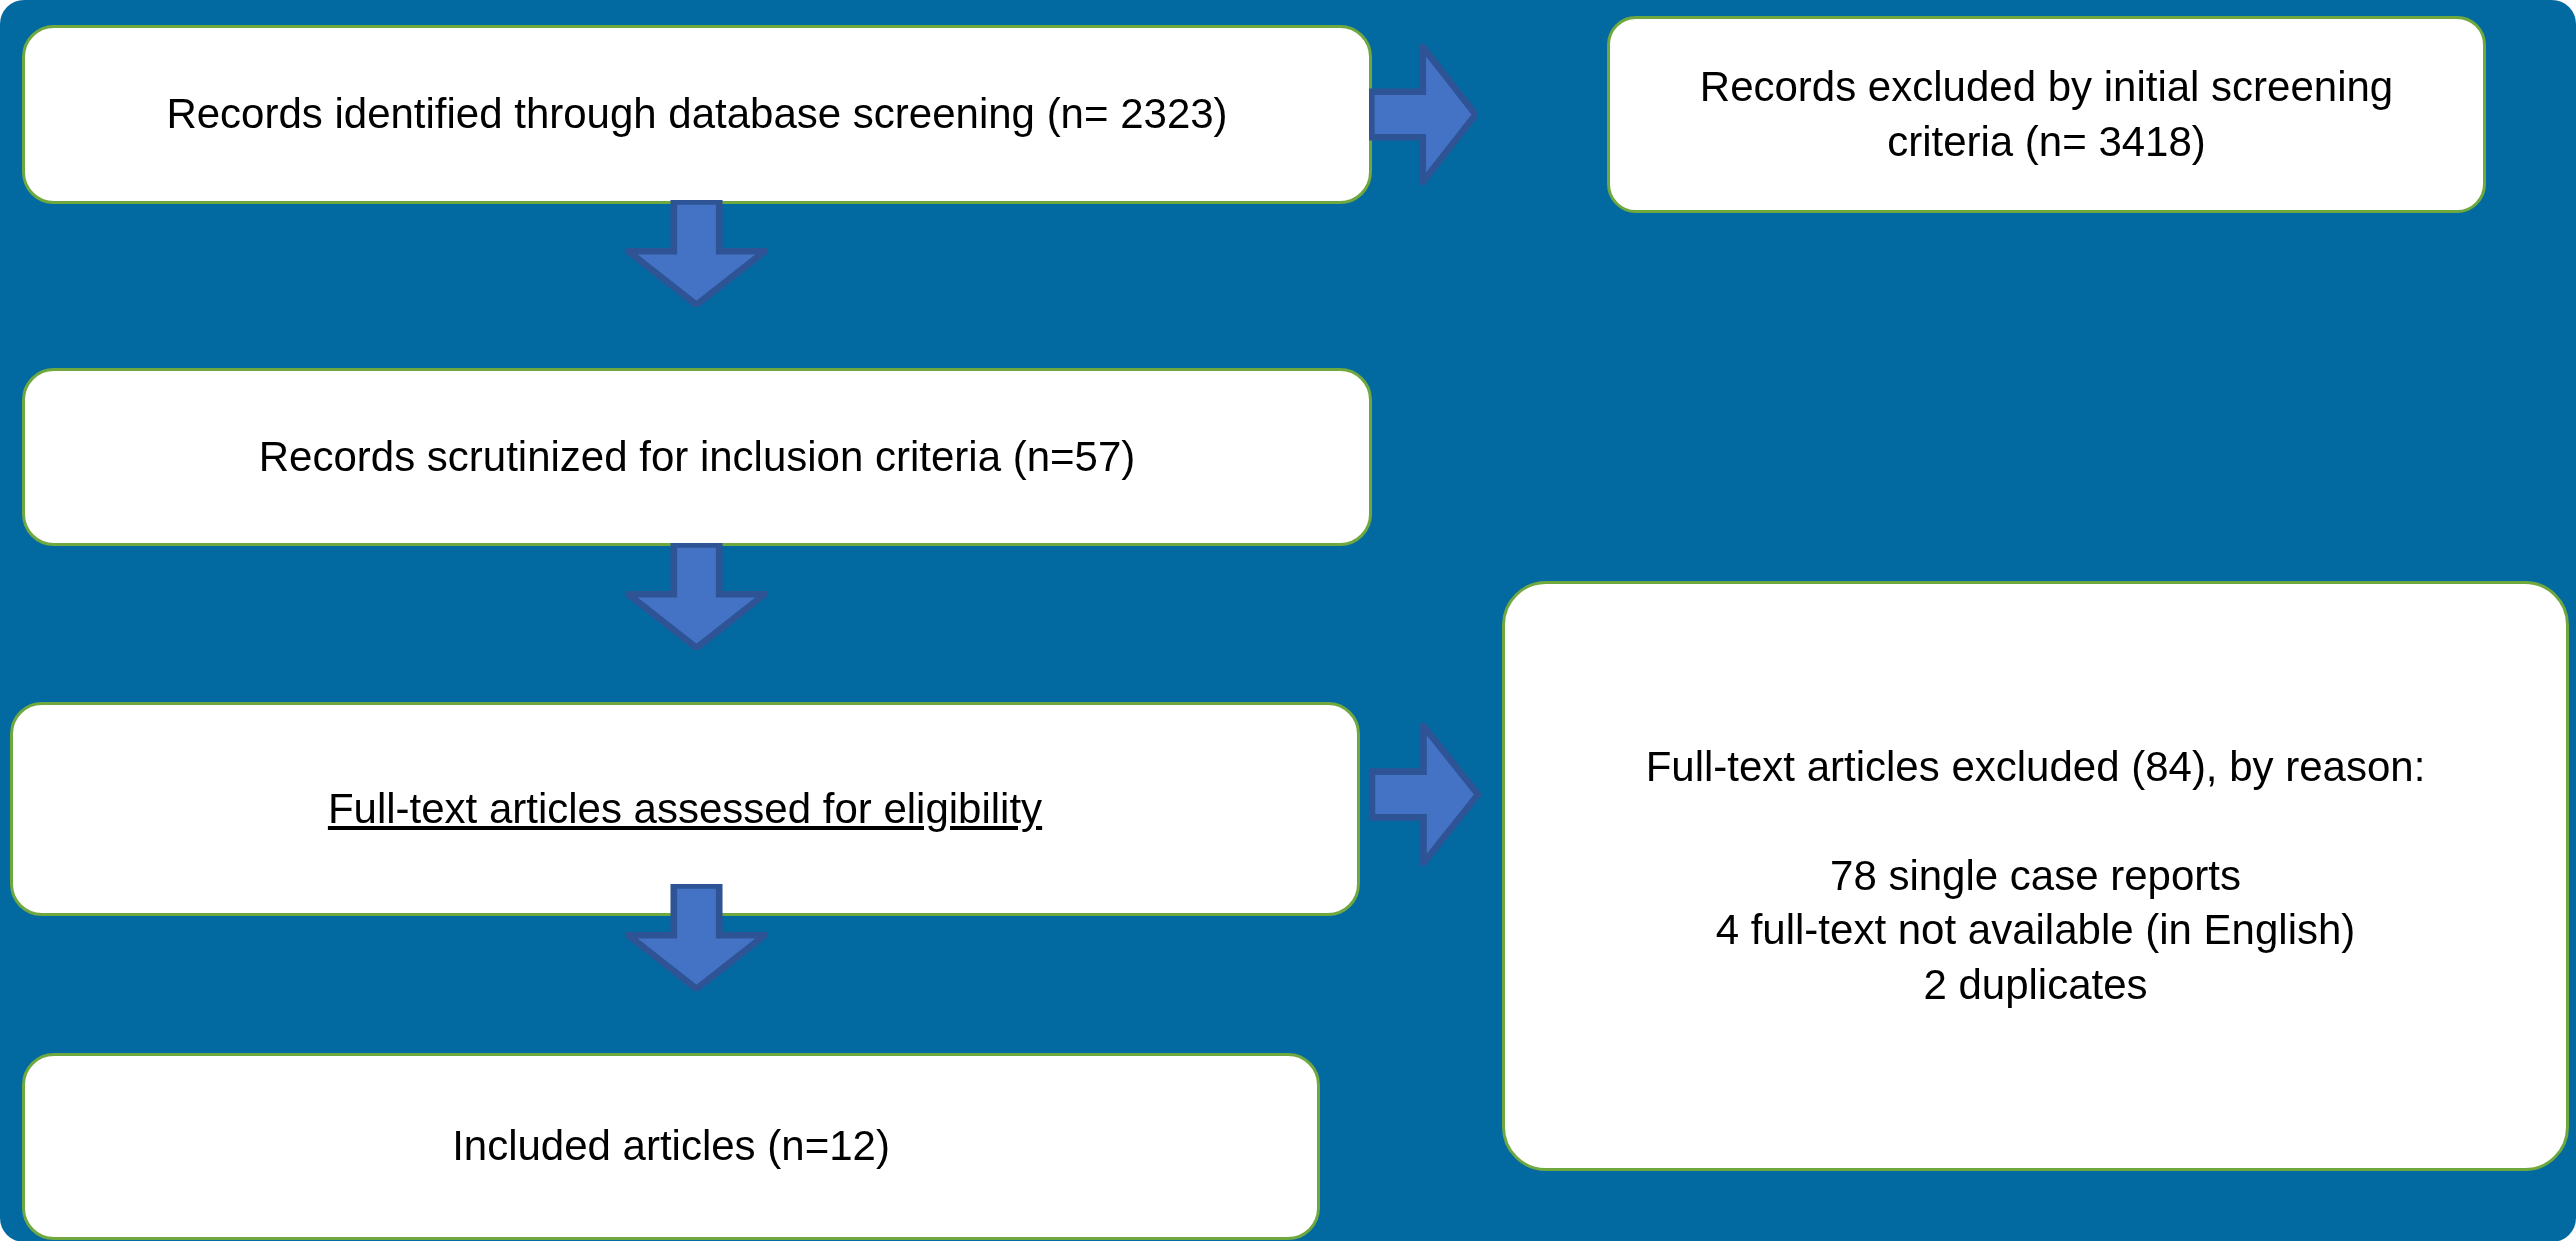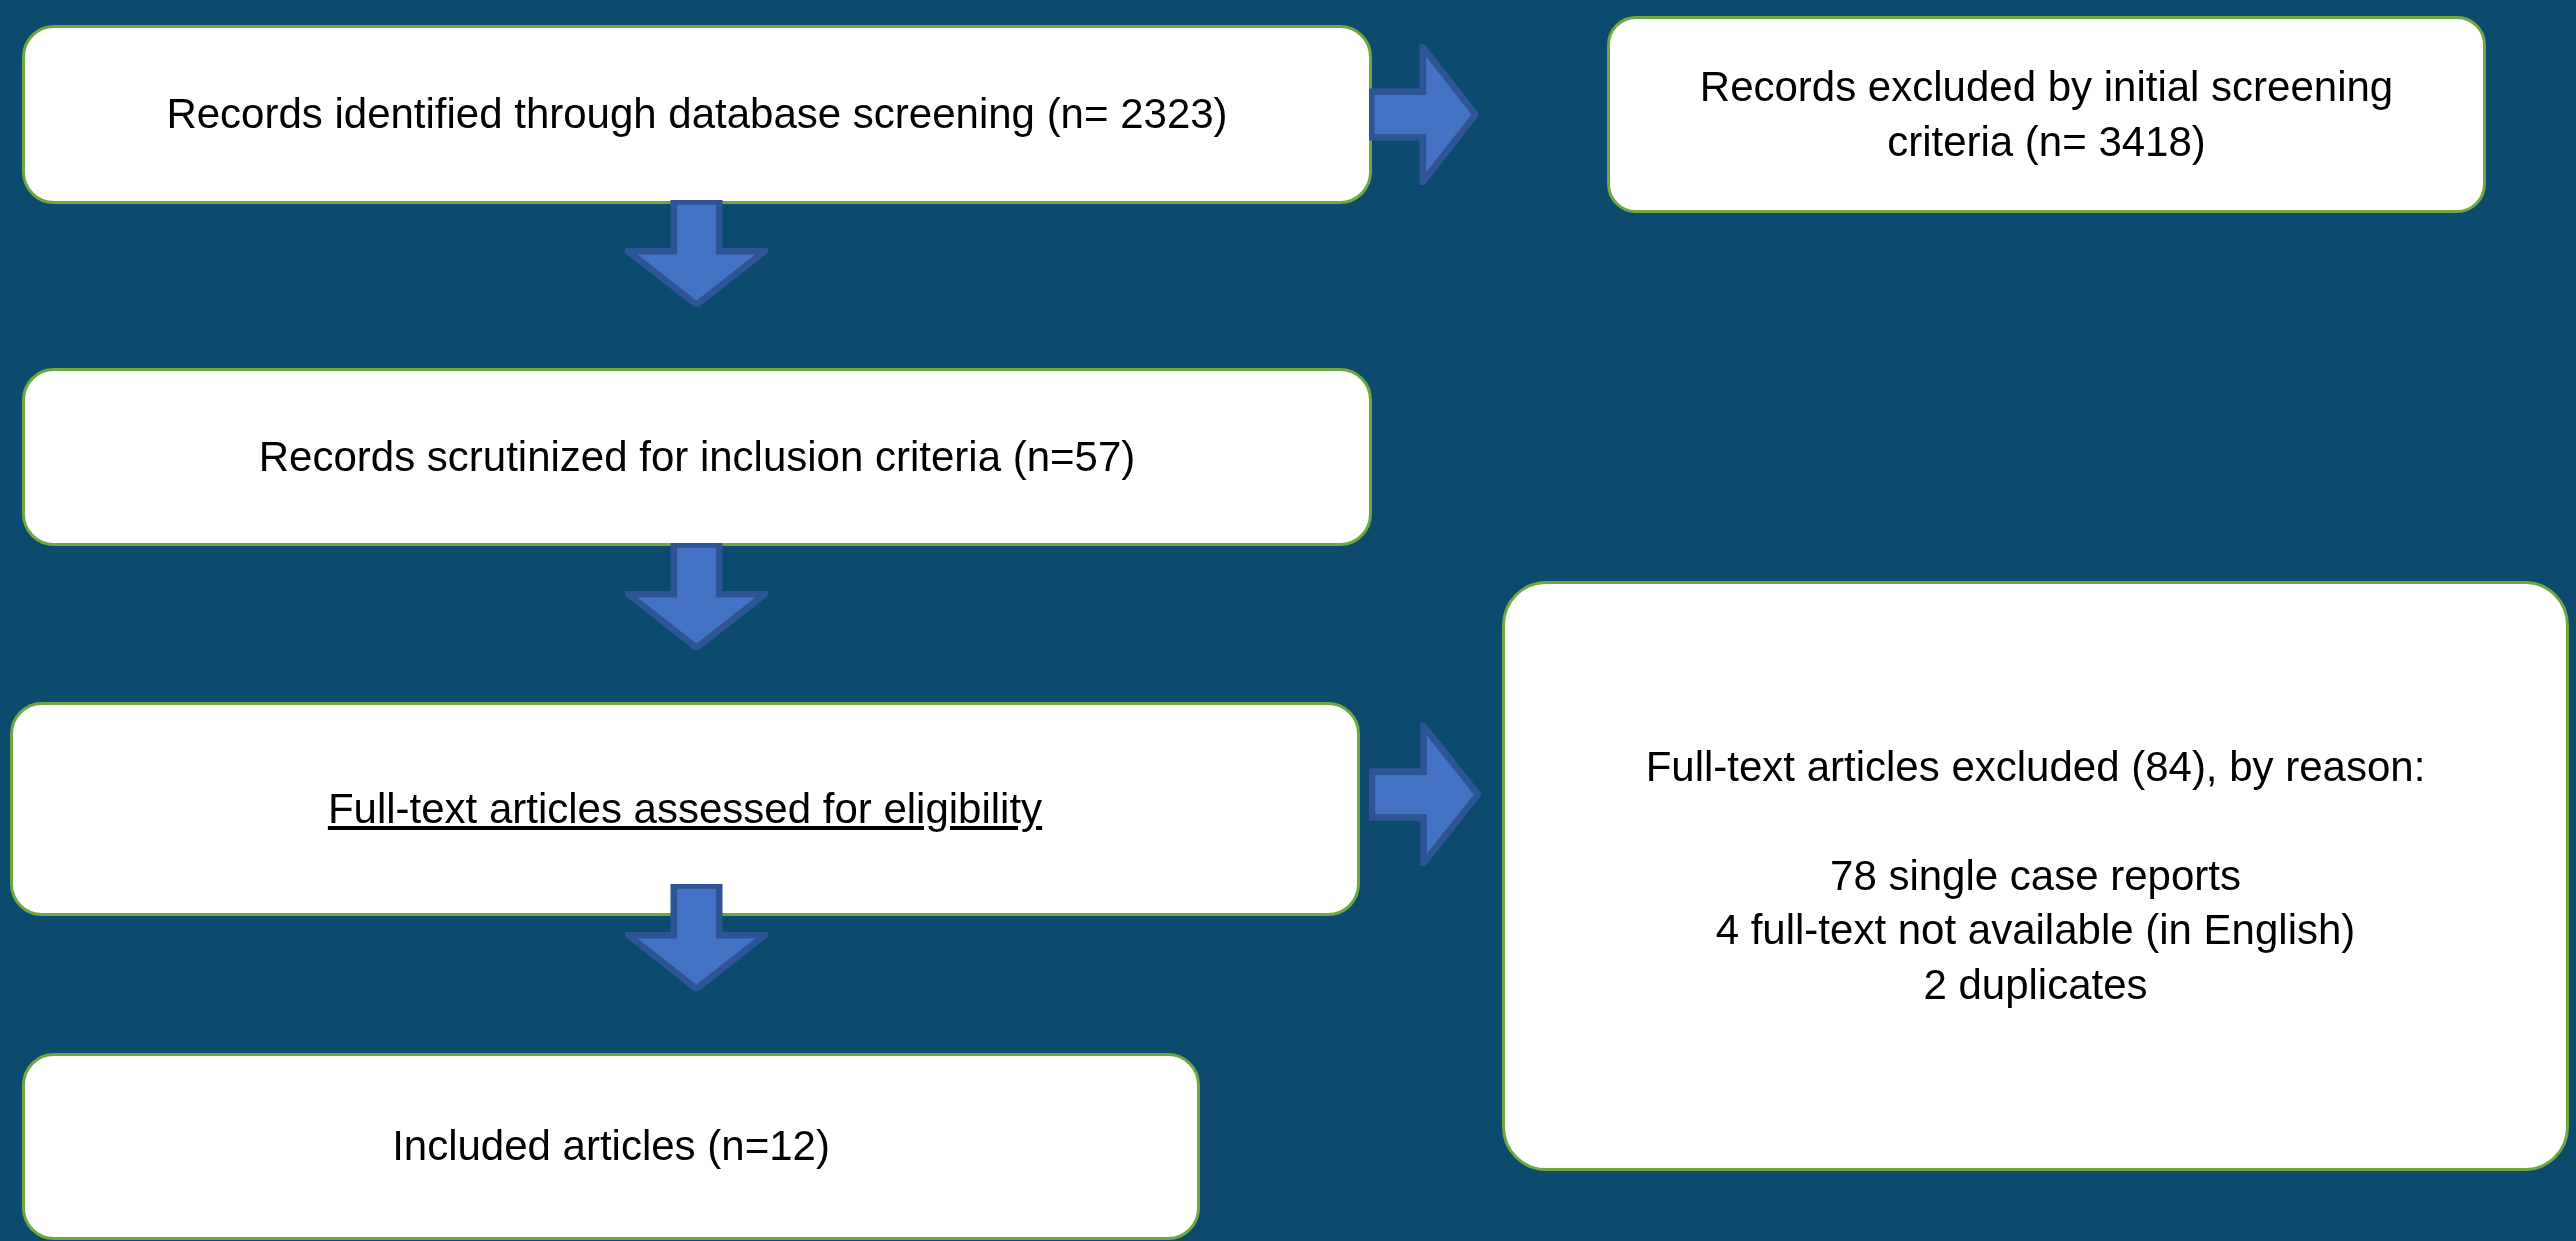--- a/index.html
+++ b/index.html
@@ -7,22 +7,23 @@
     padding: 0;
     background: #ffffff;
   }
   body {
     font-family: "Liberation Sans", sans-serif;
   }
   #canvas {
     position: relative;
     width: 2576px;
     height: 1242px;
-    background: #0c4a6e;
+    background: #0369a1;
     overflow: hidden;
+    border-radius: 24px;
   }
   .node {
     position: absolute;
     box-sizing: border-box;
     background: #ffffff;
     border: 3.7px solid #6FA83F;
     border-radius: 32px;
     display: flex;
     align-items: center;
     justify-content: center;
@@ -38,21 +39,21 @@
     width: 100%;
     white-space: pre-line;
   }
 
   
   #node-identified   { left: 22px;   top: 25px;   width: 1350px; height: 179px; }
   #node-excl-initial { left: 1607px; top: 16px;   width: 879px; height: 197px; border-radius: 29px; }
   #node-scrutinized  { left: 22px;   top: 368px;  width: 1350px; height: 178px; }
   #node-fulltext     { left: 10px;   top: 702px;  width: 1350px; height: 214px; text-decoration: underline; }
   #node-excl-reasons { left: 1502px; top: 581px;  width: 1067px; height: 590px; border-radius: 44px; justify-content: center; }
-  #node-included     { left: 22px;   top: 1053px; width: 1178px; height: 187px; }
+  #node-included     { left: 22px;   top: 1053px; width: 1298px; height: 187px; }
 
   
   .arrow {
     position: absolute;
     display: block;
   }
   #arrow-down-1 { left: 625px;  top: 200px;  width: 143px; height: 107px; }
   #arrow-down-2 { left: 625px;  top: 543px;  width: 143px; height: 107px; }
   #arrow-down-3 { left: 625px;  top: 884px; width: 143px; height: 107px; }
   #arrow-right-1 { left: 1369px; top: 44px;  width: 109px; height: 141px; }

